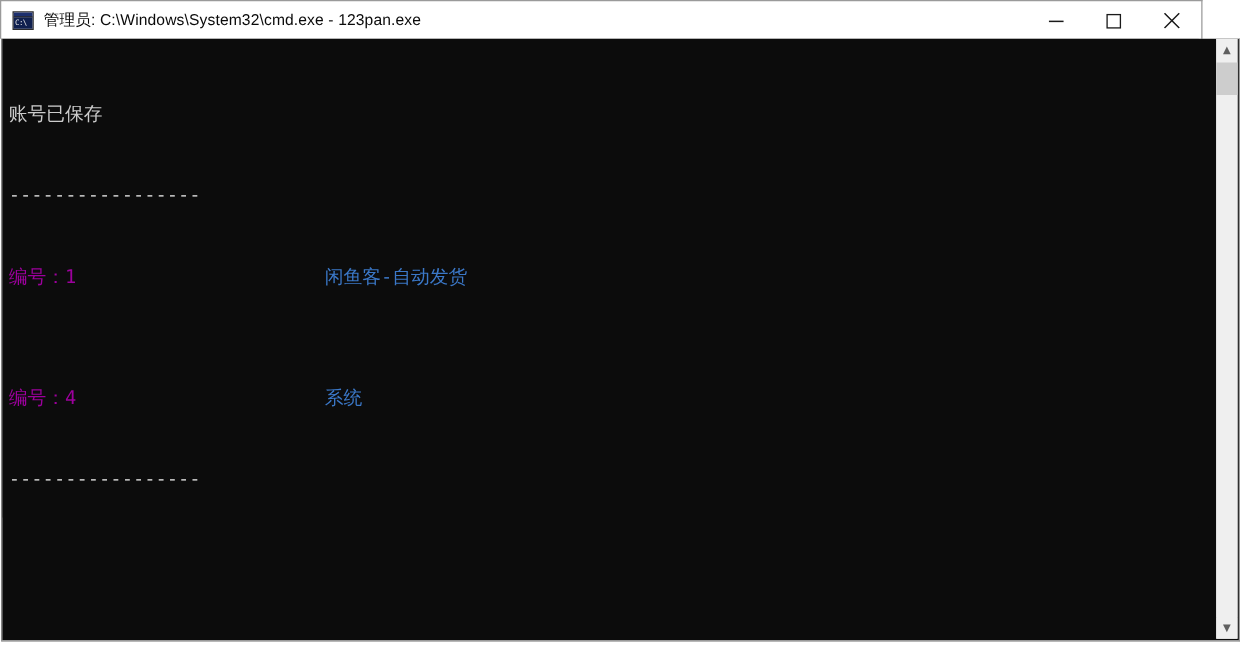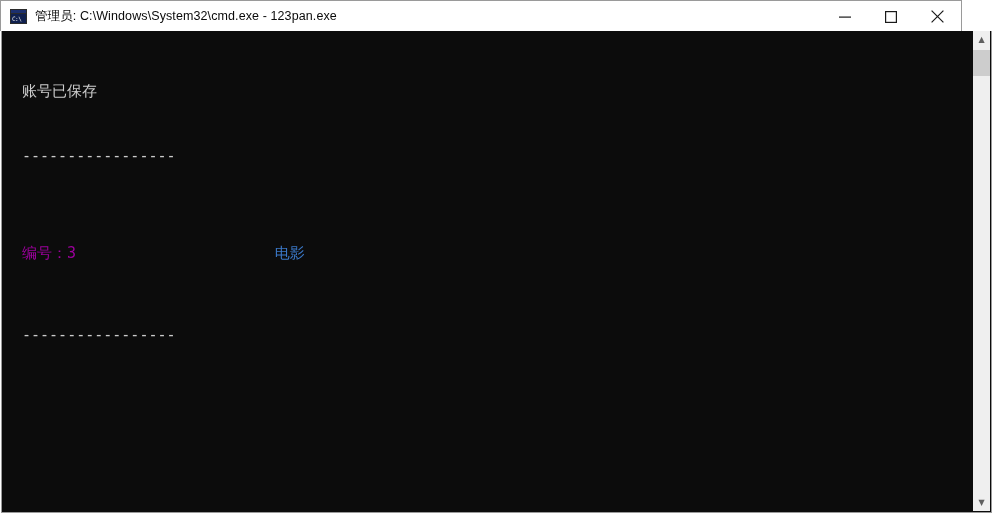--- a/index.html
+++ b/index.html
@@ -115,21 +115,21 @@
     left: 0;
     top: 0;
     width: 957px;
     height: 383px;
     background: #0c0c0c;
     font-family: "DejaVu Sans Mono", "Liberation Mono", monospace;
     font-size: 15px;
     line-height: 16.25px;
     color: #cccccc;
     white-space: pre;
-    padding: 3px 0 0 20px;
+    padding: 3px 0 0 5px;
     box-sizing: border-box;
     overflow: hidden;
     letter-spacing: 0px;
   }
 
   .row { height: 16.25px; white-space: pre; }
 
   
   .c-white   { color: #cccccc; }
   .c-magenta { color: #9d009d; }
@@ -214,24 +214,25 @@
   </div>
 
   <div id="console">
 
     <div id="term">
 
       <div class="row"><span class="c-white">账号已保存</span></div>
 
       <div class="row"><span class="c-white">-----------------</span></div>
 
-
-
-      <div class="row"><span class="c-magenta">编号：</span><span class="c-magenta">3</span><span class="c-white">                      </span><span class="c-blue">电影</span></div>
-
+      <div class="row"><span class="c-magenta">编号：</span><span class="c-magenta">1</span><span class="c-white">                      </span><span class="c-blue">闲鱼客-自动发货</span></div>
+
+
+
+      <div class="row"><span class="c-magenta">编号：</span><span class="c-magenta">4</span><span class="c-white">                      </span><span class="c-blue">系统</span></div>
 
       <div class="row"><span class="c-white">-----------------</span></div>
 
       
 
       
 
       
 
       

